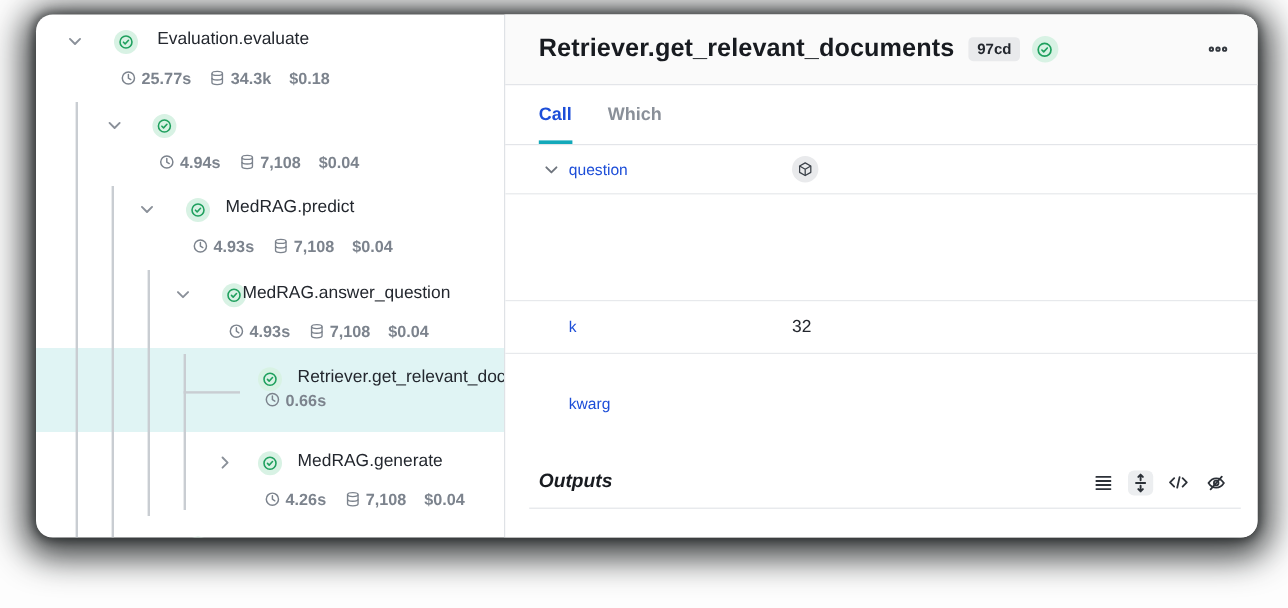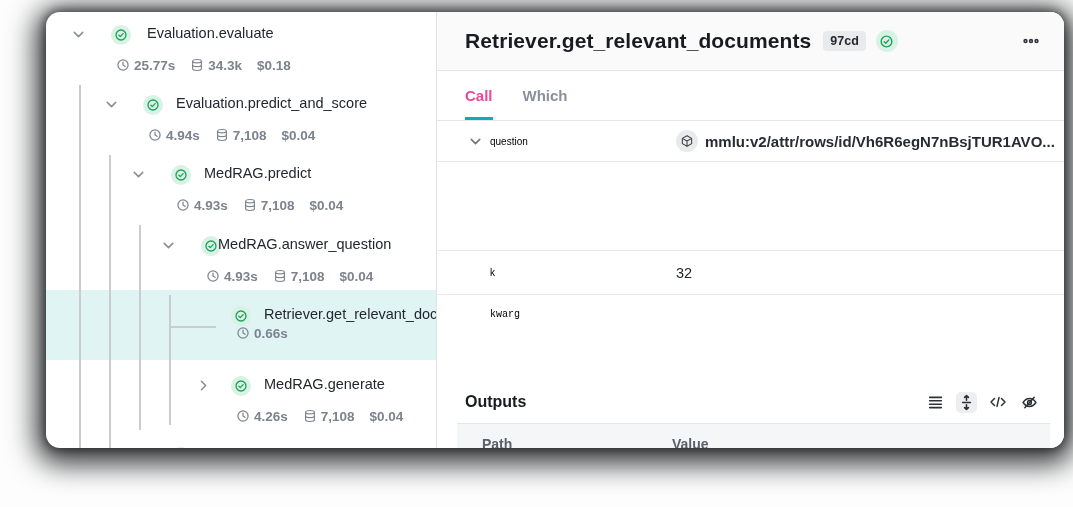--- a/index.html
+++ b/index.html
@@ -1,19 +1,19 @@
 <!DOCTYPE html>
 <html><head>
 <meta charset="utf-8">
 <style>
   html,body{margin:0;padding:0;width:1073px;height:507px;background:#fdfdfd;
     font-family:"Liberation Sans","DejaVu Sans",sans-serif;overflow:hidden;}
   .card{position:absolute;left:30px;top:12px;width:1018px;height:436px;background:#fff;
     border-radius:14px;box-shadow:0 6px 28px 10px rgba(8,12,14,.82),0 0 8px 2px rgba(8,12,14,.45);
-    display:flex;overflow:hidden;margin-left:16px;}
+    display:flex;overflow:hidden;}
   
   .tree-pane{position:relative;width:390px;flex:0 0 390px;border-right:1px solid #dfe2e6;overflow:hidden;}
   .vline{position:absolute;width:1.5px;background:#c9cdd2;z-index:2;}
   .hline{position:absolute;height:1.5px;background:#c9cdd2;z-index:2;}
   .tree-highlight{position:absolute;left:0;width:100%;height:70px;background:#e0f4f4;z-index:1;}
   .tree-label-row{position:absolute;left:0;width:100%;height:26px;z-index:3;white-space:nowrap;overflow:hidden;}
   .tree-label-row .chev{position:absolute;top:5px;width:16px;height:16px;cursor:pointer;}
   .tree-label-row .st-ic{position:absolute;top:3px;width:20px;height:20px;border-radius:50%;
     background:#d8f2e4;display:flex;align-items:center;justify-content:center;}
   .tree-label-row .lbl{position:absolute;top:3px;font-size:14.5px;color:#23272e;}
@@ -28,42 +28,42 @@
   .call-title{font-size:21px;font-weight:700;color:#181b20;margin:0;letter-spacing:.1px;}
   .id-badge{margin-left:12px;background:#e9eaec;color:#23272e;font-size:12.5px;font-weight:700;
     padding:3px 7px;border-radius:4px;cursor:pointer;}
   .hdr-status{margin-left:10px;width:22px;height:22px;border-radius:50%;background:#d8f2e4;
     display:flex;align-items:center;justify-content:center;}
   .menu-dots{margin-left:auto;border:none;background:none;padding:4px;cursor:pointer;display:flex;}
   .tabs{height:49px;flex:0 0 49px;border-bottom:1px solid #e3e5e9;display:flex;align-items:stretch;
     padding-left:28px;gap:30px;}
   .tab{border:none;background:none;padding:0;font-size:15px;font-weight:600;color:#8a9099;
     cursor:pointer;position:relative;font-family:inherit;}
-  .tab.active{color:#ec4899;}
+  .tab.active{color:#1d4ed8;}
   .tab.active::after{content:"";position:absolute;left:0;right:0;bottom:0;height:3px;background:#13A9BA;}
   .content{flex:1;position:relative;overflow:hidden;}
   .kv-row{display:flex;align-items:center;border-bottom:1px solid #e7e9ec;}
   .row-q{height:40px;}
   .row-chev{margin-left:31px;width:16px;display:flex;cursor:pointer;}
-  .row-key{margin-left:6px;font-size:10px;color:#000000;}
+  .row-key{margin-left:6px;font-size:13px;color:#1d4ed8;}
   .row-val{position:absolute;left:239px;font-size:14.5px;color:#23272e;}
   .ref-chip{position:absolute;left:239px;display:flex;align-items:center;gap:7px;cursor:pointer;}
   .ref-chip .cube-wrap{width:22px;height:22px;border-radius:50%;background:#e9eaec;
     display:flex;align-items:center;justify-content:center;}
   .ref-text{font-size:15px;font-weight:600;color:#272c33;white-space:nowrap;}
   .viewer-row{height:88px;border-bottom:1px solid #e7e9ec;position:relative;}
   .viewer-toolbar{position:absolute;left:239px;right:22px;top:8px;height:26px;display:flex;align-items:center;gap:16px;}
   .icon-btn{border:none;background:none;padding:2px;display:flex;cursor:pointer;border-radius:5px;}
   .icon-btn.toggled{background:#eceef0;}
   .format-label{margin-left:auto;font-size:14px;font-weight:700;color:#23272e;}
   .viewer-text{position:absolute;left:239px;top:40px;width:378px;font-size:15px;line-height:26px;color:#23272e;}
   .row-k{height:43px;position:relative;}
-  .row-kwarg{height:54px;position:relative;border-bottom:none;align-items:flex-start;padding-top:14px;font-family:Liberation Mono, monospace;}
+  .row-kwarg{height:54px;position:relative;border-bottom:none;align-items:center;padding-top:14px;}
   .outputs-header{height:42px;margin-top:18px;display:flex;align-items:center;padding:0 24px 0 28px;}
-  .outputs-title{font-size:16px;font-weight:700;color:#181b20;margin:0;}
+  .outputs-title{font-size:16px;font-weight:700;color:#181b20;margin:0;font-style:italic;}
   .outputs-icons{margin-left:auto;display:flex;align-items:center;gap:10px;}
   .outputs-table{margin:0 14px 0 20px;border-top:1px solid #e3e5e9;}
   .outputs-thead{height:39px;background:#f5f6f7;border-bottom:1px solid #e9ebee;display:flex;align-items:center;}
   .th-path{margin-left:25px;font-size:14px;font-weight:600;color:#5b616b;}
   .th-value{position:absolute;left:215px;font-size:14px;font-weight:600;color:#5b616b;}
   .outputs-row{display:flex;align-items:center;padding:12px 0 10px 12px;}
 </style>
 </head>
 <body>
 
@@ -109,21 +109,20 @@
         <div class="tree-label-row" style="top: 80px;">
           <span class="chev" style="left:58px"><svg width="15" height="15" viewBox="0 0 16 16">
               <path d="M3.5 5.8 8 10.3 12.5 5.8" fill="none" stroke="#8a9099" stroke-width="1.7" stroke-linecap="round" stroke-linejoin="round"></path>
             </svg></span>
           <span class="st-ic" style="left:97px">
             <svg width="14" height="14" viewBox="0 0 16 16">
               <circle cx="8" cy="8" r="5.7" fill="none" stroke="#1fa05e" stroke-width="1.5"></circle>
               <path d="M5.6 8.2 7.2 9.8 10.4 6.4" fill="none" stroke="#1fa05e" stroke-width="1.5" stroke-linecap="round" stroke-linejoin="round"></path>
             </svg>
           </span>
-          <span class="lbl" style="left:130px">Evaluation.predict_and_score</span>
         </div>
         <div class="tree-stats-row" style="top: 112px; left: 102px;">
           <span class="grp"><svg width="14" height="14" viewBox="0 0 16 16">
               <g fill="none" stroke="#7c838d" stroke-width="1.4">
                 <circle cx="8" cy="8" r="5.8"></circle>
                 <path d="M8 4.6V8l2.3 1.5" stroke-linecap="round"></path>
               </g>
             </svg>4.94s</span>
           <span class="grp"><svg width="14" height="14" viewBox="0 0 16 16">
               <g fill="none" stroke="#7c838d" stroke-width="1.3">
@@ -286,21 +285,20 @@
         <span class="row-key">question</span>
         <span class="ref-chip">
           <span class="cube-wrap">
             <svg width="14" height="14" viewBox="0 0 24 24">
                 <g fill="none" stroke="#3a4048" stroke-width="1.8" stroke-linejoin="round">
                   <path d="M12 3 20 7.5v9L12 21 4 16.5v-9z"></path>
                   <path d="M4 7.5 12 12l8-4.5M12 12v9"></path>
                 </g>
               </svg>
           </span>
-          <span class="ref-text">mmlu:v2/attr/rows/id/Vh6R6egN7nBsjTUR1AVO...</span>
         </span>
       </div>
 
       <div class="viewer-row">
       </div>
 
       <div class="kv-row row-k">
         <span class="row-key" style="margin-left:53px;">k</span>
         <span class="row-val">32</span>
       </div>
@@ -342,24 +340,20 @@
                   <path d="M2 8s2.3-3.7 6-3.7S14 8 14 8s-2.3 3.7-6 3.7S2 8 2 8z"></path>
                   <circle cx="8" cy="8" r="1.8"></circle>
                   <path d="M3.6 13 12.4 3" stroke-linecap="round"></path>
                 </g>
               </svg>
           </button>
         </div>
       </div>
 
       <div class="outputs-table" style="position:relative;">
-        <div class="outputs-thead">
-          <span class="th-path">Path</span>
-          <span class="th-value">Value</span>
-        </div>
         <div class="outputs-row">
           
           
         </div>
       </div>
 
     </section>
   </main>
 </div>
 

